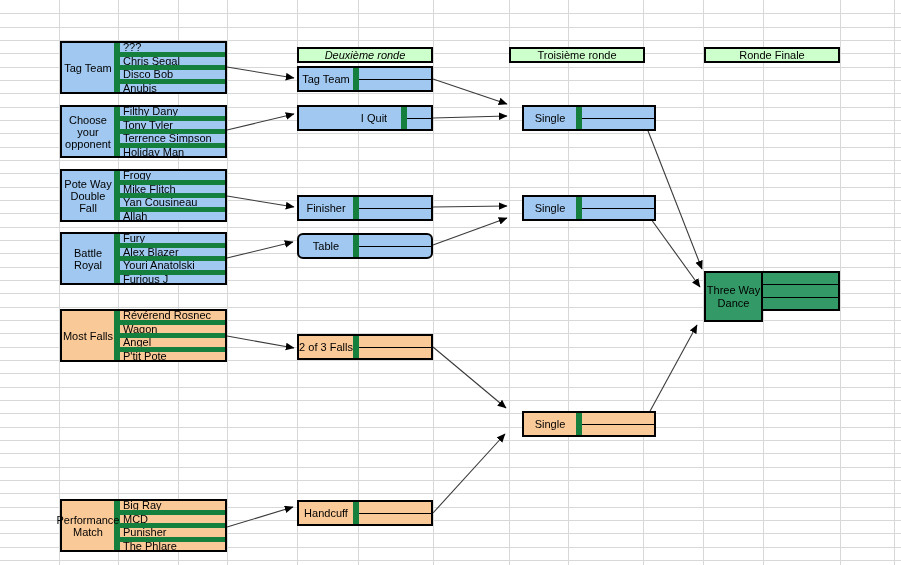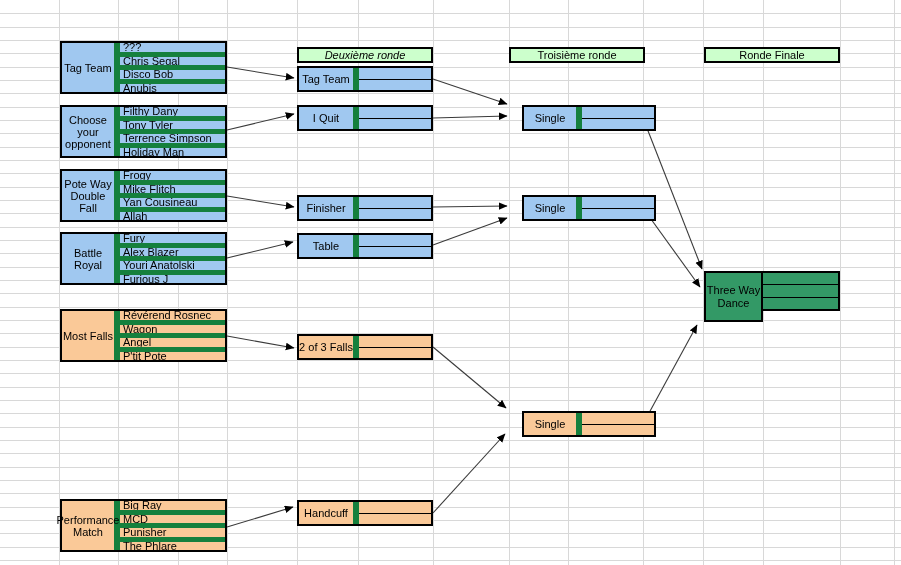--- a/index.html
+++ b/index.html
@@ -192,35 +192,35 @@
     </div>
   </div>
 
   <div class="box r2 blue" style="top:66px;">
     <div class="lbl">Tag Team</div>
     <div class="slots">
         <div class="slot"></div>
         <div class="slot"></div>
       </div>
   </div>
-  <div class="box r2 blue" style="top:105px;">
+  <div class="box r2 blue" style="top:105px;padding-left:48px;">
     <div class="lbl">I Quit</div>
     <div class="slots">
         <div class="slot"></div>
         <div class="slot"></div>
       </div>
   </div>
   <div class="box r2 blue" style="top:195px;">
     <div class="lbl">Finisher</div>
     <div class="slots">
         <div class="slot"></div>
         <div class="slot"></div>
       </div>
   </div>
-  <div class="box r2 blue" style="top:233px;">
+  <div class="box r2 blue" style="top:233px;border-radius:6px;">
     <div class="lbl">Table</div>
     <div class="slots">
         <div class="slot"></div>
         <div class="slot"></div>
       </div>
   </div>
   <div class="box r2 orange" style="top:334px;">
     <div class="lbl">2 of 3 Falls</div>
     <div class="slots">
         <div class="slot"></div>

